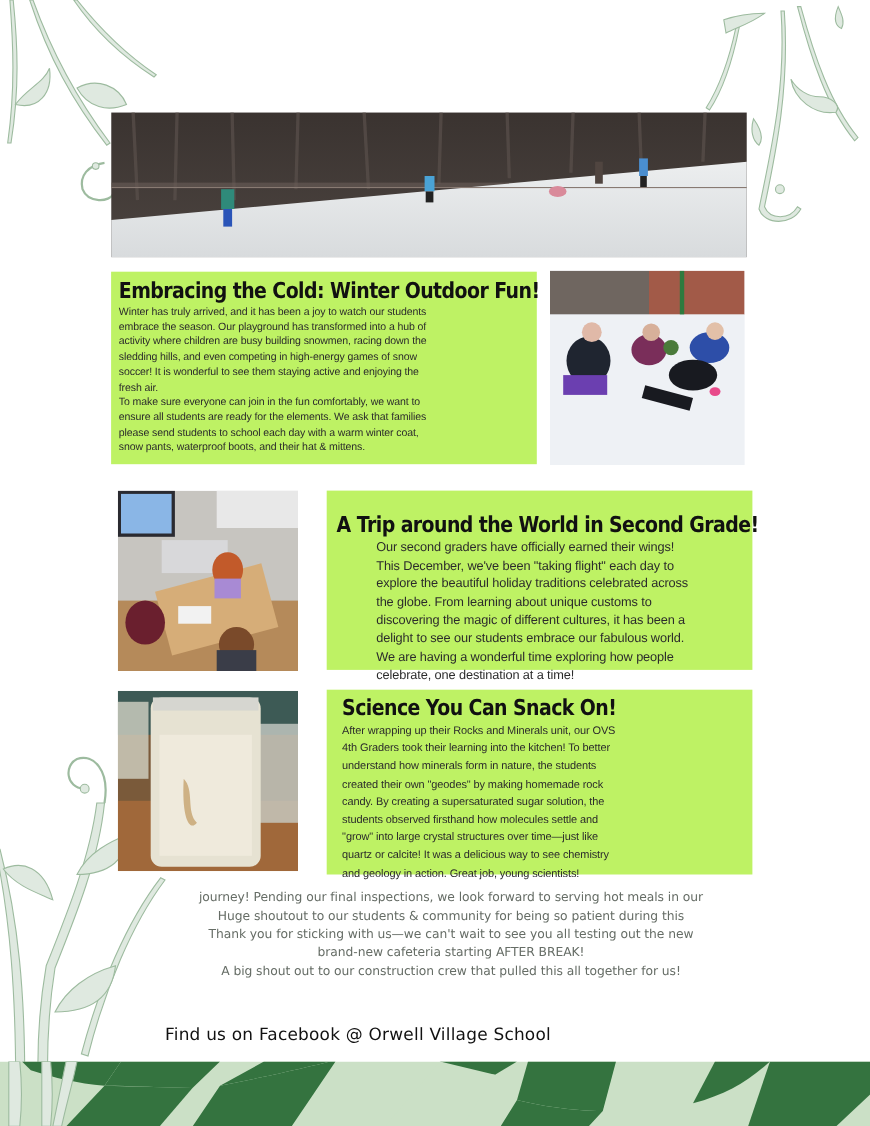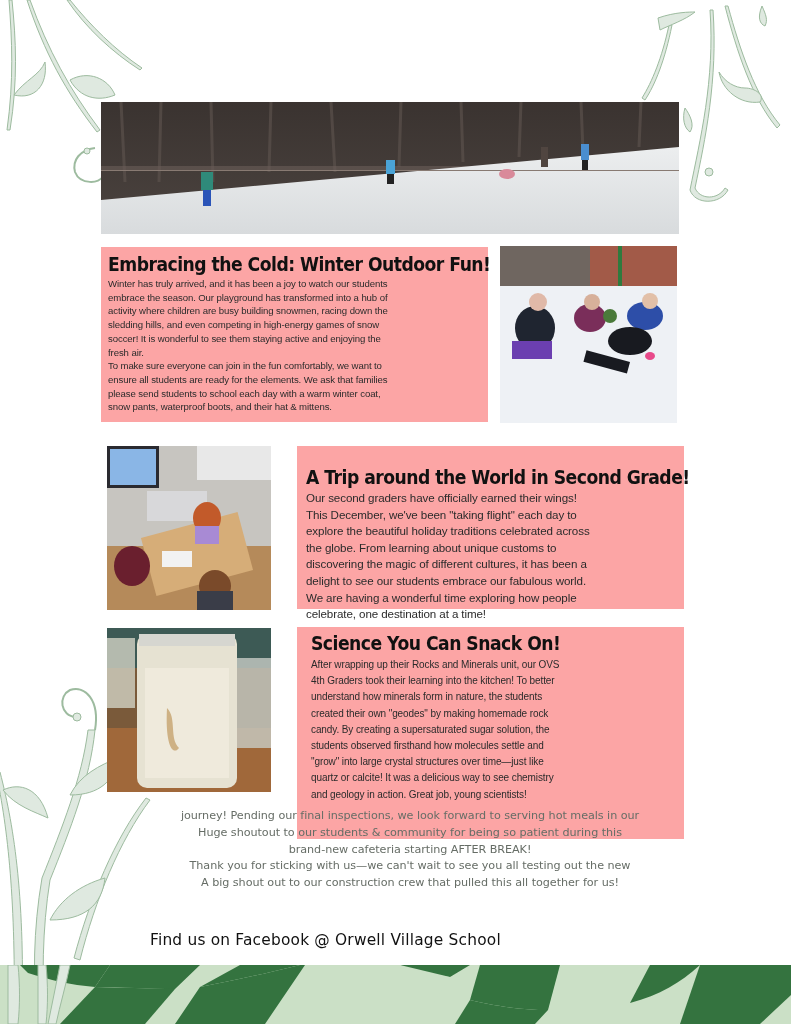--- a/index.html
+++ b/index.html
@@ -4,38 +4,38 @@
 <style>
   html, body { margin: 0; padding: 0; }
   body {
     width: 791px; height: 1024px; position: relative; overflow: hidden;
     background: #ffffff;
     font-family: "DejaVu Sans", sans-serif;
   }
   .vines { position: absolute; left: 0; top: 0; width: 791px; height: 1024px; pointer-events: none; }
   .photo { position: absolute; overflow: hidden; }
   .panel {
-    position: absolute; background: #fca5a5; box-sizing: border-box;
+    position: absolute; background: #bef264; box-sizing: border-box;
   }
   .panel h2 {
     margin: 0; font-family: "DejaVu Sans", sans-serif; font-weight: bold;
     color: #111; letter-spacing: -0.6px; transform: scaleX(0.86); transform-origin: left center;
     white-space: nowrap;
   }
   .panel p {
     margin: 0; color: #2b2b2b; white-space: pre-line;
     font-family: Liberation Sans, sans-serif;
   }
   #p1 { left: 101px; top: 247px; width: 387px; height: 175px; padding: 4px 6px 0 7px; }
   #p1 h2 { font-size: 20px; line-height: 26px; }
   #p1 p { font-size: 9.6px; line-height: 13.7px; letter-spacing: -0.1px; }
   #p2 { left: 297px; top: 446px; width: 387px; height: 163px; padding: 18px 6px 0 9px; }
   #p2 h2 { font-size: 20px; line-height: 26px; }
-  #p2 p { font-size: 11.6px; line-height: 16.6px; letter-spacing: -0.1px; }
-  #p3 { left: 297px; top: 627px; width: 387px; height: 212px; padding: 2px 6px 0 14px; }
+  #p2 p { font-size: 11.6px; line-height: 16.6px; letter-spacing: -0.1px; margin-left: 36px; }
+  #p3 { left: 297px; top: 627px; width: 387px; height: 168px; padding: 2px 6px 0 14px; }
   #p3 h2 { font-size: 20px; line-height: 28px; }
   #p3 p { font-size: 10px; line-height: 16.2px; letter-spacing: -0.1px; }
   .announce {
     position: absolute; left: 140px; width: 540px; top: 808px; text-align: center;
     font-size: 11.2px; line-height: 16.8px; color: #666d66; letter-spacing: -0.05px;
   }
   .announce .lead { color: #2e6a3a; font-weight: bold; }
   .footer-fb {
     position: absolute; left: 150px; width: 490px; top: 931px; text-align: left;
     font-size: 15.4px; color: #111; letter-spacing: 0.2px;
@@ -204,22 +204,22 @@
 candy.  By creating a supersaturated sugar solution, the
 students observed firsthand how molecules settle and
 "grow" into large crystal structures over time—just like
 quartz or calcite!  It was a delicious way to see chemistry
 and geology in action. Great job, young scientists!</p>
 </div>
 
 <div class="announce">
   <div>journey! Pending our final inspections, we look forward to serving hot meals in our</div>
   <div>Huge shoutout to our students &amp; community for being so patient during this</div>
+  <div>Thank you for sticking with us—we can't wait to see you all testing out the new</div>
   <div>brand-new cafeteria starting AFTER BREAK!</div>
-  <div>Thank you for sticking with us—we can't wait to see you all testing out the new</div>
   <div>A big shout out to our construction crew that pulled this all together for us!</div>
 </div>
 
 <div class="footer-fb">Find us on Facebook @ Orwell Village School</div>
 
 <svg class="band" viewBox="0 0 791 59" preserveAspectRatio="none">
   <rect width="791" height="59" fill="#cbe0c6"></rect>
   <g fill="#34733f">
     <path d="M20 0 L110 0 L95 22 C70 20 50 15 28 8 Z"></path>
     <path d="M110 0 L200 0 L175 24 C150 24 120 22 95 22 Z"></path>

